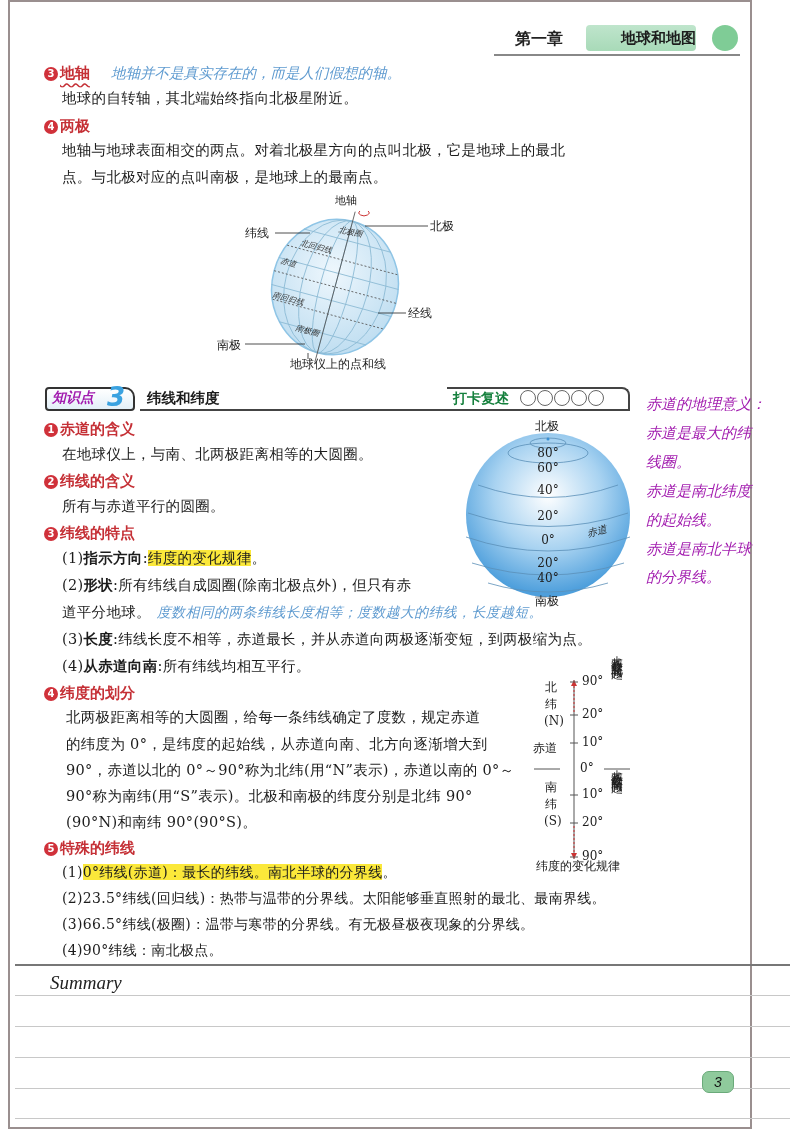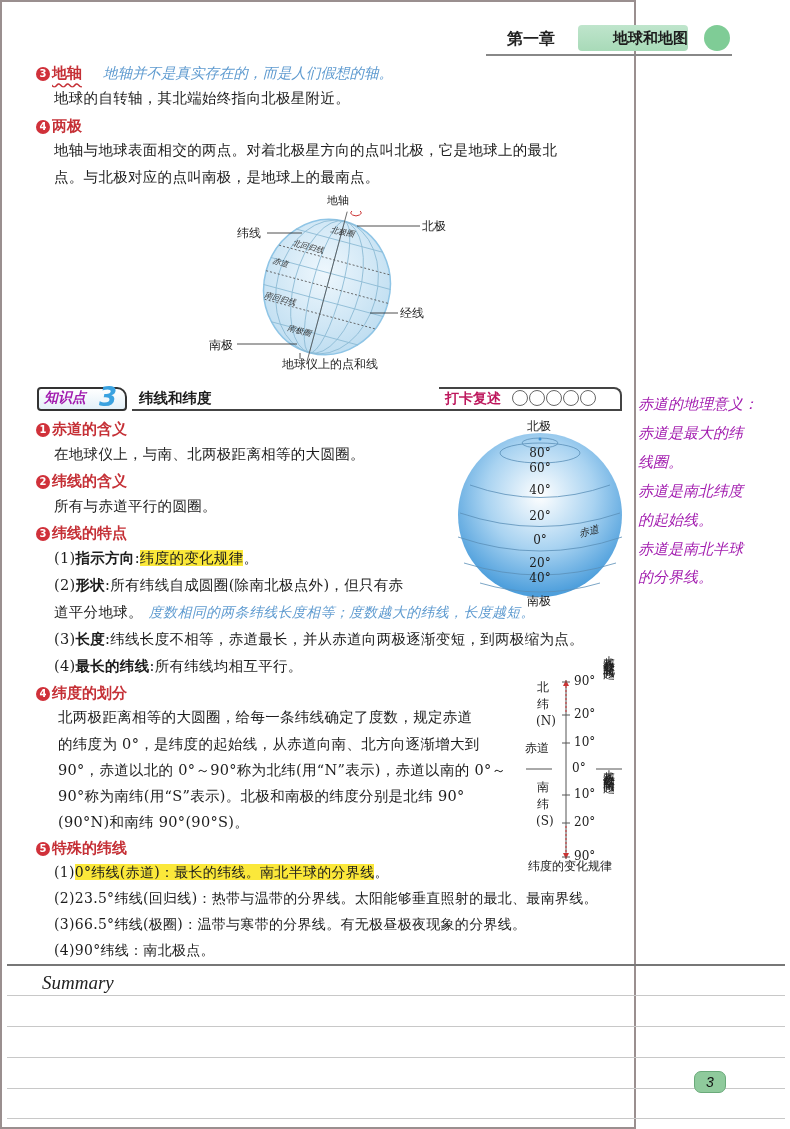--- a/index.html
+++ b/index.html
@@ -1,18 +1,18 @@
 <!DOCTYPE html>
 <html><head>
 <meta charset="utf-8">
 <style>
   * { box-sizing: border-box; margin: 0; padding: 0; }
   html, body { width: 790px; height: 1129px; background: #ffffff; overflow: hidden; }
   body { position: relative; font-family: "DejaVu Serif", serif; color: #222; }
-  .page { position: absolute; left: 0; top: 0; width: 636px; height: 1129px; border: 2px solid #9a8f8f; background: #fff; }
+  .page { position: absolute; left: 8px; top: 0; width: 744px; height: 1129px; border: 2px solid #9a8f8f; background: #fff; }
   .abs { position: absolute; white-space: nowrap; }
 
   
   .chapter { left: 505px; top: 27px; font-family: "DejaVu Sans", sans-serif; font-weight: bold; font-size: 16px; color: #222; }
   .chapter-title { left: 576px; top: 23px; width: 110px; height: 26px; background: linear-gradient(#bfe5cc, #a8dab8); border-radius: 4px; font-family: "DejaVu Sans", sans-serif; font-weight: bold; font-size: 15px; line-height: 26px; text-align: right; color: #1d1d1d; }
   .chapter-dot { left: 702px; top: 23px; width: 26px; height: 26px; border-radius: 50%; background: #7fcc96; }
   .header-rule { left: 484px; top: 52px; width: 246px; height: 2px; background: #888; }
 
   
   .num { display: inline-block; width: 14px; height: 14px; border-radius: 50%; background: #d0313a; color: #fff; font-family: "DejaVu Sans", sans-serif; font-size: 10px; font-weight: bold; line-height: 14px; text-align: center; vertical-align: 1px; margin-right: 2px; }
@@ -23,21 +23,21 @@
   .hl { background: #fbe83a; }
   .wavy { text-decoration: underline wavy #c53036; text-underline-offset: 4px; }
 
   
   .kp-badge { left: 35px; top: 385px; width: 90px; height: 24px; border: 2px solid #333; border-radius: 4px 10px 4px 4px; background: linear-gradient(#fff, #e3f0f8); }
   .kp-label { left: 42px; top: 387px; font-family: "DejaVu Sans", sans-serif; font-style: italic; font-weight: bold; font-size: 14px; color: #a21caf; }
   .kp-num { left: 97px; top: 380px; font-family: "DejaVu Sans", sans-serif; font-style: italic; font-weight: bold; font-size: 26px; color: #3aa2e0; }
   .kp-title { left: 137px; top: 387px; font-family: "DejaVu Sans", sans-serif; font-weight: bold; font-size: 14.5px; color: #1d1d1d; }
   .kp-rule { left: 130px; top: 407px; width: 490px; height: 2px; background: #444; }
   .kp-box { left: 437px; top: 385px; width: 183px; height: 24px; border: 2px solid #444; border-left: none; border-bottom: none; border-radius: 0 8px 0 0; }
-  .checkin { left: 443px; top: 388px; font-family: "DejaVu Serif", serif; font-weight: bold; font-size: 14px; color: #be185d; }
+  .checkin { left: 443px; top: 388px; font-family: "DejaVu Serif", serif; font-weight: bold; font-size: 14px; color: #15803d; }
   .circle { display: inline-block; width: 16px; height: 16px; border: 1.5px solid #666; border-radius: 50%; margin-left: 1px; vertical-align: -3px; }
 
   
   .side-note { left: 636px; font-family: "DejaVu Serif", serif; font-style: italic; color: #a21caf; font-size: 15px; }
   .scale-small { font-family: "DejaVu Serif", serif; font-size: 12px; color: #1d1d1d; }
   .vert { writing-mode: vertical-rl; text-orientation: upright; letter-spacing: -2px; font-family: "DejaVu Serif", serif; font-size: 12px; color: #1d1d1d; }
 
   
   .sum-rule { left: 5px; width: 778px; height: 1px; background: #c8c8c8; }
   .summary { left: 40px; top: 970px; font-family: "Liberation Serif", serif; font-style: italic; font-size: 19px; color: #222; }
@@ -140,21 +140,21 @@
   <div class="abs body-text" style="left:52px; top:574px;">
     <span>(2)</span><span class="bold">形状</span>:<span>所有纬线自成圆圈(除南北极点外)，但只有赤</span>
   </div>
   <div class="abs body-text" style="left:52px; top:601px;">
     <span>道平分地球。</span><span class="hand" style="margin-left:6px; font-size:14px;">度数相同的两条纬线长度相等；度数越大的纬线，长度越短。</span>
   </div>
   <div class="abs body-text" style="left:52px; top:628px;">
     <span>(3)</span><span class="bold">长度</span>:<span>纬线长度不相等，赤道最长，并从赤道向两极逐渐变短，到两极缩为点。</span>
   </div>
   <div class="abs body-text" style="left:52px; top:655px;">
-    <span>(4)</span><span class="bold">最长的纬线</span>:<span>所有纬线均相互平行。</span>
+    <span>(4)</span><span class="bold">从赤道向南</span>:<span>所有纬线均相互平行。</span>
   </div>
 
   <svg class="abs" style="left:450px; top:413px;" width="175" height="195">
     <defs>
       <radialGradient id="g2" cx="50%" cy="38%" r="60%">
         <stop offset="0%" stop-color="#ffffff"></stop>
         <stop offset="55%" stop-color="#a9d3f1"></stop>
         <stop offset="100%" stop-color="#4e9fdc"></stop>
       </radialGradient>
     </defs>

